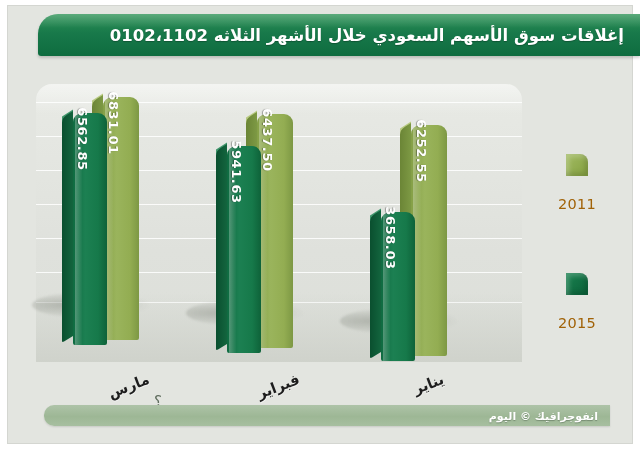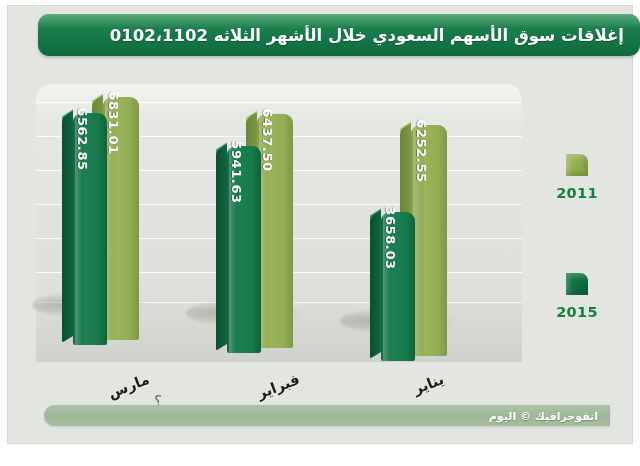--- a/index.html
+++ b/index.html
@@ -20,21 +20,20 @@
     box-shadow:0 0 0 1px #d4d6d1;
   }
   
   .titlebar{
     position:absolute;left:38px;top:14px;width:602px;height:42px;
     background:linear-gradient(180deg,#2e9357 0%,#18794a 45%,#0e6c3f 100%);
     border-top-left-radius:20px;
     border-bottom-left-radius:3px;
     box-shadow:0 2px 3px rgba(0,0,0,.18);
     overflow:hidden;
-    border-radius:11px;
   }
   .titlebar .sheen{
     position:absolute;left:0;top:0;width:100%;height:14px;
     background:linear-gradient(180deg,rgba(255,255,255,.22),rgba(255,255,255,0));
   }
   .title-text{
     position:absolute;right:16px;top:50%;transform:translateY(-50%);
     color:#ffffff;
     font-size:16.5px;font-weight:bold;
     direction:rtl;unicode-bidi:bidi-override;
@@ -120,21 +119,21 @@
   
   .legend{position:absolute;}
   .lg-item{position:absolute;text-align:center;width:60px;}
   .lg-swatch{
     width:22px;height:22px;margin:0 auto;
     border-radius:0 8px 0 0;
     box-shadow:inset -3px -3px 5px rgba(0,0,0,.13),
                inset 3px 3px 5px rgba(255,255,255,.22);
   }
   .lg-label{
-    margin-top:9px;color:#15803d;font-size:14.5px;font-weight:bold;
+    margin-top:20px;color:#a16207;font-size:14.5px;font-weight:normal;
     letter-spacing:.3px;
   }
   
   .footerbar{
     position:absolute;left:44px;top:405px;width:566px;height:21px;
     background:linear-gradient(180deg,#aec3a8 0%,#9db795 55%,#a7bfa0 100%);
     border-top-left-radius:10px;border-bottom-left-radius:10px;
     box-shadow:0 1px 2px rgba(0,0,0,.12);
   }
   .footer-text{

